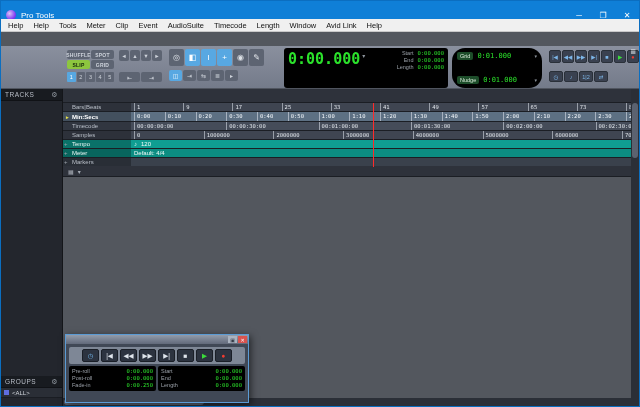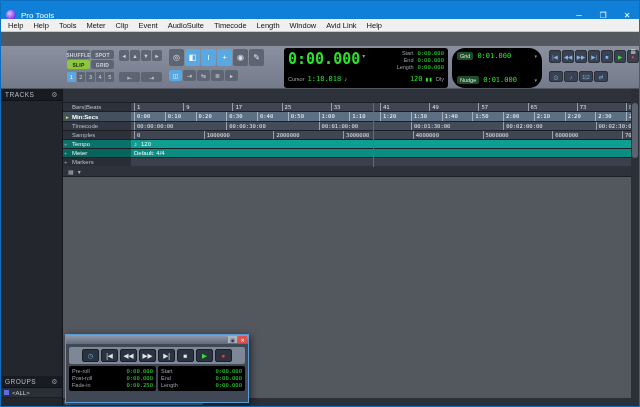--- a/index.html
+++ b/index.html
@@ -200,29 +200,20 @@
         <span class="cp-caret">▾</span>
         <div class="cp-minis">
           <span class="cp-mini-label">Start</span>
           <span class="cp-mini-value">0:00.000</span>
           <span class="cp-mini-label">End</span>
           <span class="cp-mini-value">0:00.000</span>
           <span class="cp-mini-label">Length</span>
           <span class="cp-mini-value">0:00.000</span>
         </div>
       </div>
-      <div class="cp-bottom">
-        <span>Cursor</span>
-        <span class="cp-cursor-value">1:18.018</span>
-        <span class="cp-note">♪</span>
-        <span class="cp-spacer"></span>
-        <span class="cp-tempo">120</span>
-        <span class="cp-blocks">▮▮</span>
-        <span>Dly</span>
-      </div>
     </div>
 
     <div class="gn-panel">
       <div class="gn-row">
         <span class="gn-label">Grid</span>
         <span class="gn-value">0:01.000</span>
         <span class="gn-caret">▾</span>
       </div>
       <div class="gn-row">
         <span class="gn-label">Nudge</span>

